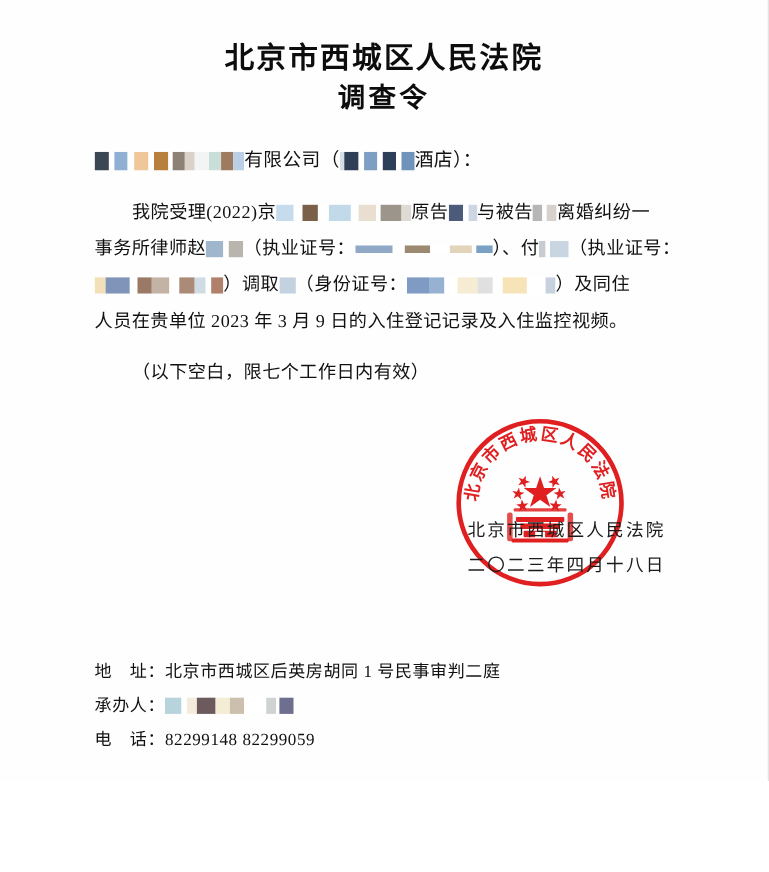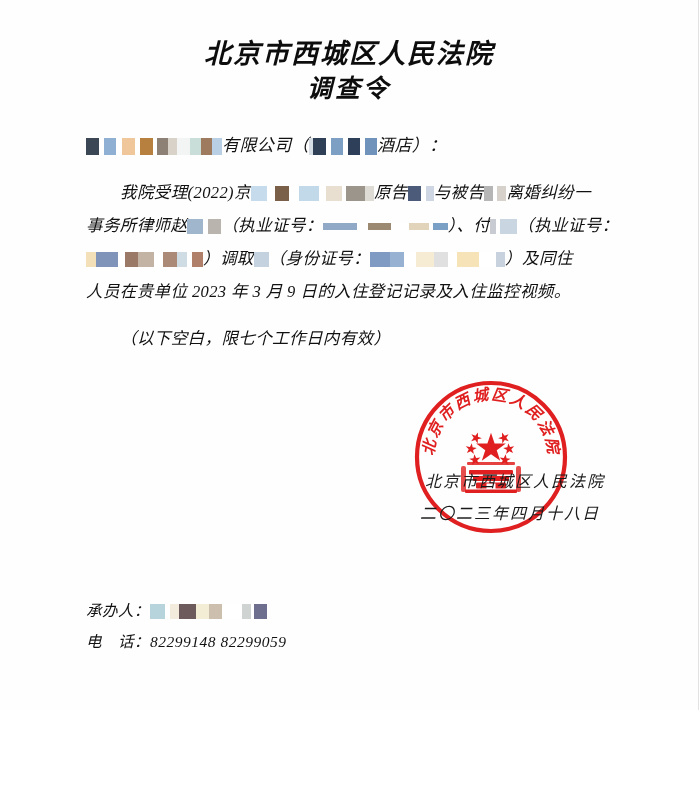--- a/index.html
+++ b/index.html
@@ -16,21 +16,20 @@
     position: relative;
   }
   .page {
     position: relative;
     width: 699px;
     height: 710px;
     background: #fefefe;
     border-right: 1px solid #e2e2e2;
     box-sizing: border-box;
     padding: 0;
-    font-style: italic;
   }
 
   
   .title-block {
     text-align: center;
     padding-top: 36px;
   }
   .title-line {
     font-family: "DejaVu Serif", "Liberation Serif", serif;
     font-weight: bold;
@@ -121,20 +120,21 @@
     font-size: 16px;
     letter-spacing: 2px;
     color: #1a1a1a;
     z-index: 4;
   }
   .sign-date {
     position: absolute;
     left: 20px;
     top: 122px;
     width: 190px;
+    text-align: center;
     font-size: 16px;
     letter-spacing: 2px;
     color: #1a1a1a;
     z-index: 4;
   }
 
   
   .footer {
     position: absolute;
     left: 86px;
@@ -225,20 +225,23 @@
         </text>
       </svg>
     </div>
 
     <div class="sign-name">北京市西城区人民法院</div>
     <div class="sign-date">二〇二三年四月十八日</div>
   </div>
 
   <div class="footer">
     <div class="footer-row">
+      <span class="f-label">地　址：</span><span class="f-value">北京市西城区后英房胡同 1 号民事审判二庭</span>
+    </div>
+    <div class="footer-row">
       <span class="f-label">承办人：</span><span class="redact"><span style="width: 15px; background: rgb(183, 211, 220);"></span><span style="width: 5px; background: rgb(255, 255, 255);"></span><span style="width: 9px; background: rgb(243, 236, 221);"></span><span style="width: 17px; background: rgb(108, 90, 92);"></span><span style="width: 13px; background: rgb(244, 237, 213);"></span><span style="width: 13px; background: rgb(205, 191, 174);"></span><span style="width: 20px; background: rgb(255, 255, 255);"></span><span style="width: 9px; background: rgb(207, 212, 210);"></span><span style="width: 3px; background: rgb(255, 255, 255);"></span><span style="width: 13px; background: rgb(110, 110, 142);"></span></span>
     </div>
     <div class="footer-row">
       <span class="f-label">电　话：</span><span class="f-value mono-num">82299148  82299059</span>
     </div>
   </div>
 
 </div>
 
 </body></html>

